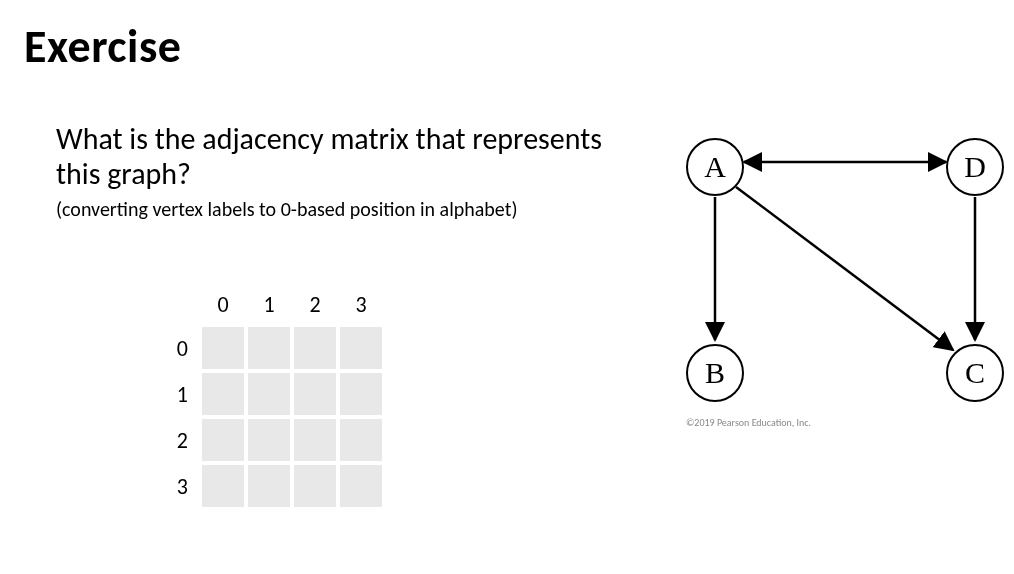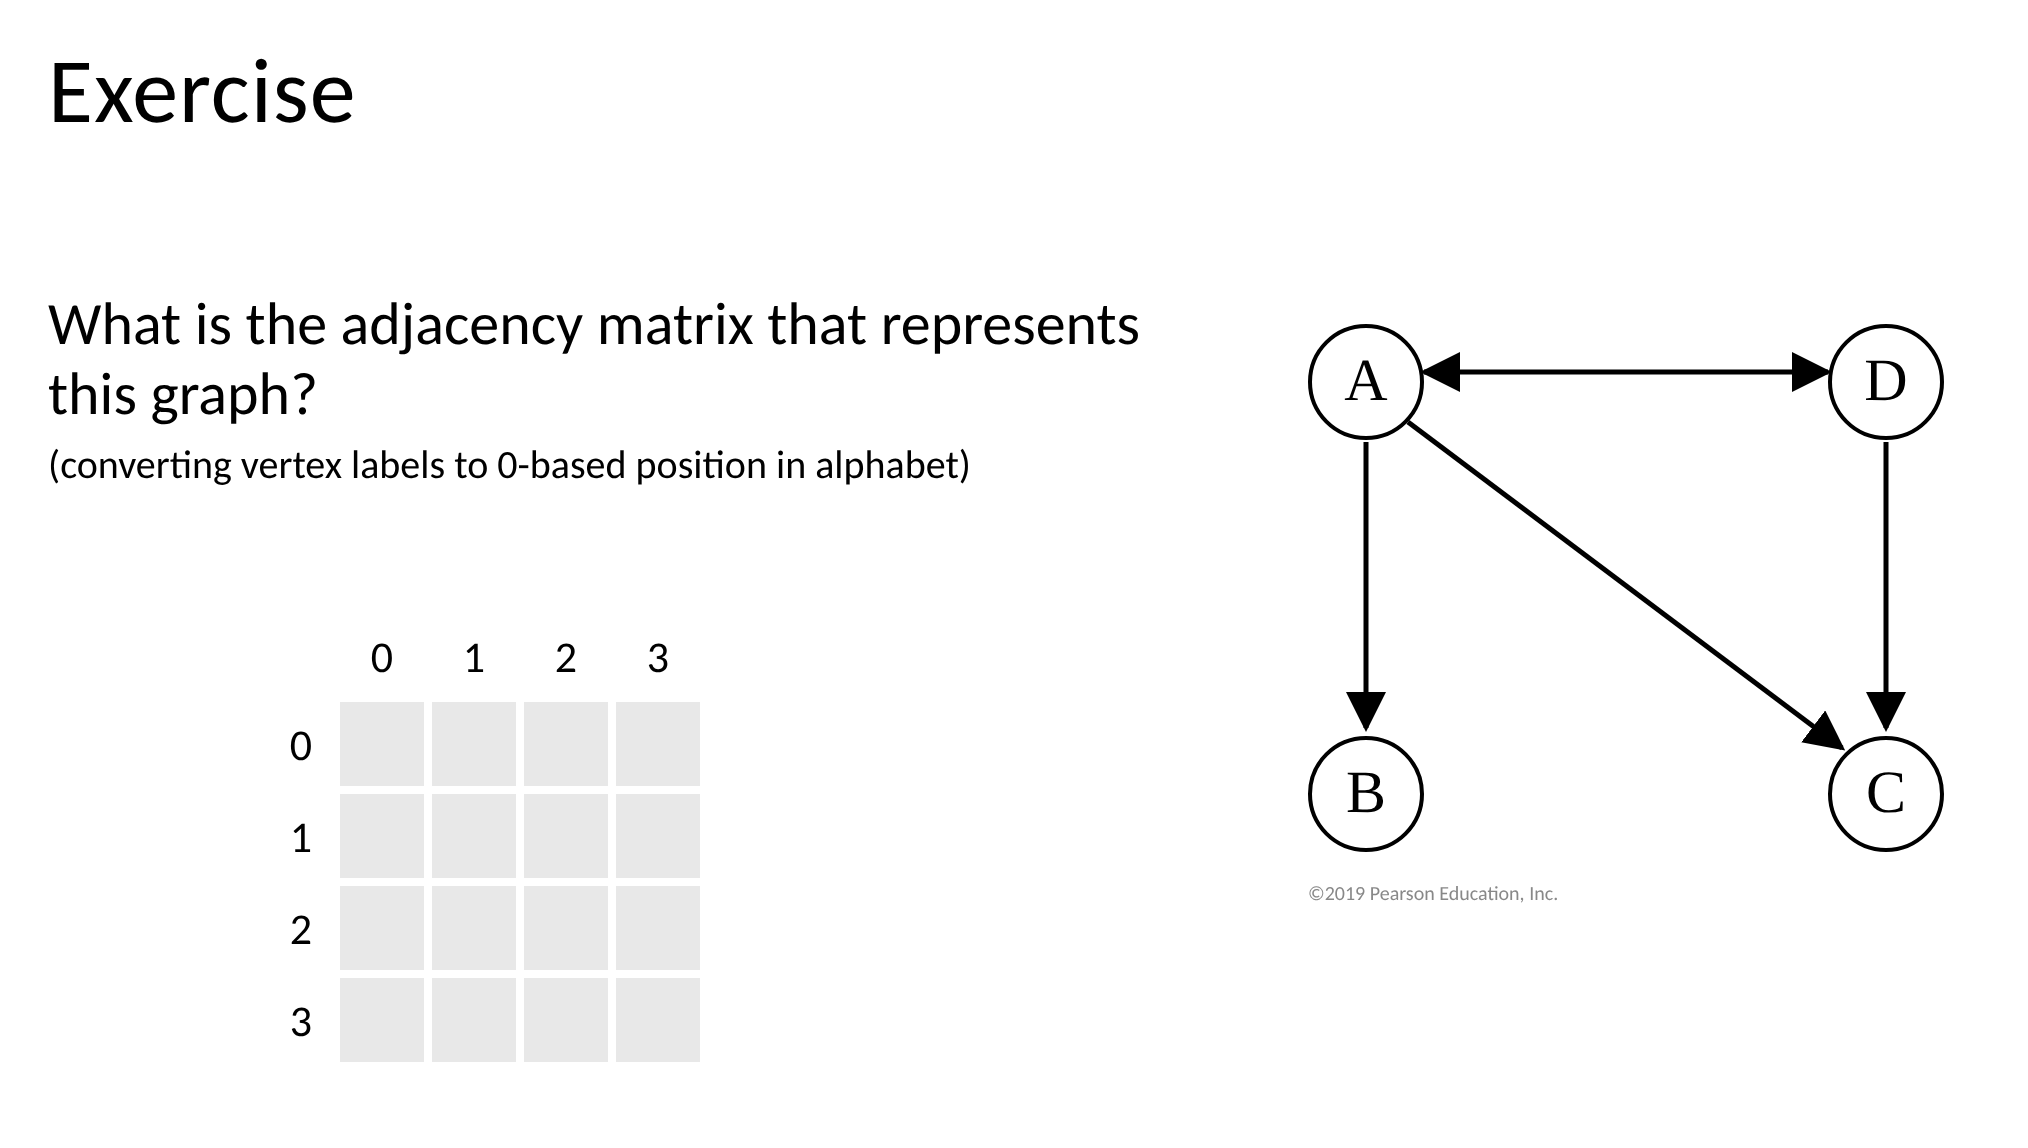--- a/index.html
+++ b/index.html
@@ -1,19 +1,19 @@
 <!DOCTYPE html>
 <html><head>
 <meta charset="utf-8">
 <style>
   * { box-sizing: border-box; margin: 0; padding: 0; }
   html, body { width: 1014px; height: 574px; font-family: Calibri, "Segoe UI", Arial, sans-serif; background: #fff; color: #000; }
   .slide { width: 1014px; height: 574px; padding: 18px 24px 24px 24px; position: relative; }
-  .title { font-size: 46px; font-weight: 400; letter-spacing: 0.5px; margin-bottom: 72px; }
-  .content { display: flex; }
+  .title { font-size: 46px; font-weight: 700; letter-spacing: 0.5px; margin-bottom: 48px; }
+  .content { display: flex; margin-left: 32px; }
   .left { flex: 0 0 590px; }
   .right { flex: 1; position: relative; }
   .question { font-size: 30px; line-height: 1.15; font-weight: 400; margin-bottom: 6px; }
   .hint { font-size: 20px; font-weight: 400; color: #000; margin-bottom: 60px; }
   .matrix-wrap { margin-left: 96px; display: inline-block; }
   table.matrix { border-collapse: separate; border-spacing: 4px; }
   table.matrix th { font-weight: 400; font-size: 22px; width: 42px; height: 38px; text-align: center; }
   table.matrix th.rowhdr { text-align: right; padding-right: 10px; }
   table.matrix td.cell { width: 42px; height: 42px; background: #e8e8e8; }
   .graph-box { position: absolute; top: 0; left: 10px; width: 380px; height: 300px; }

